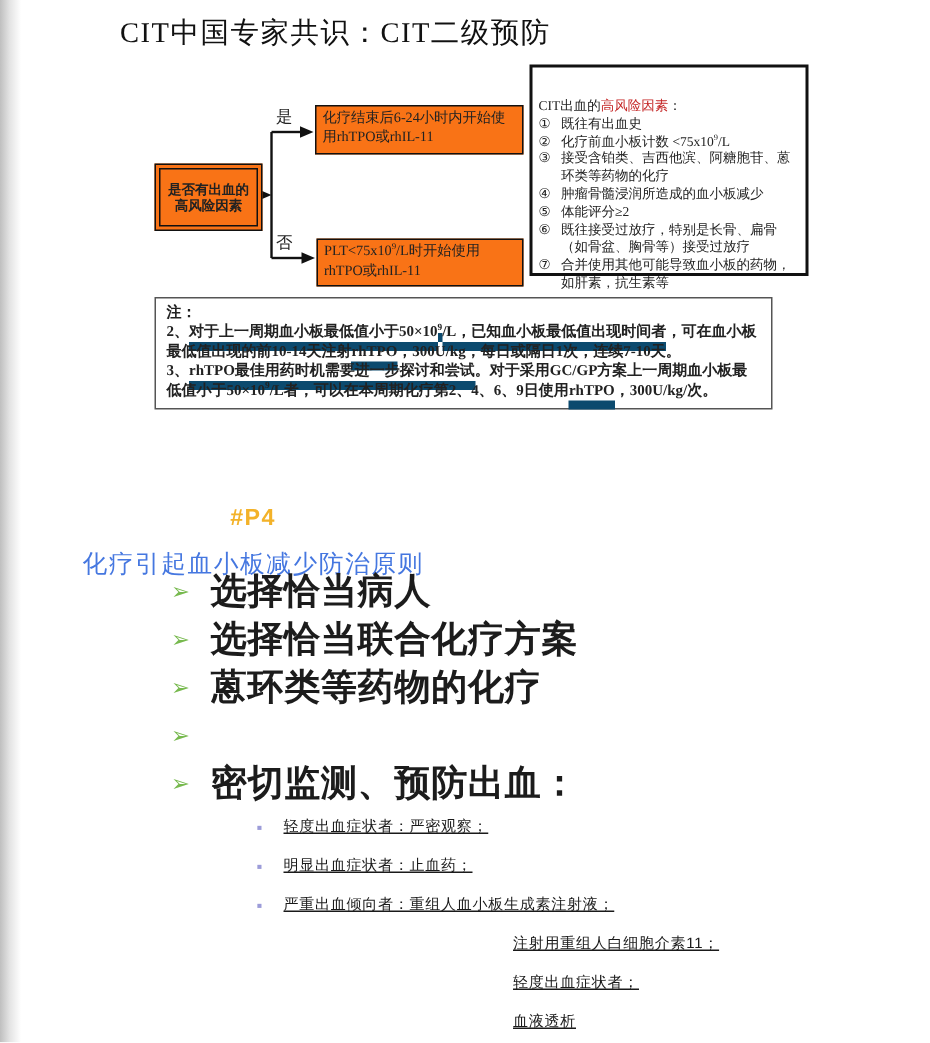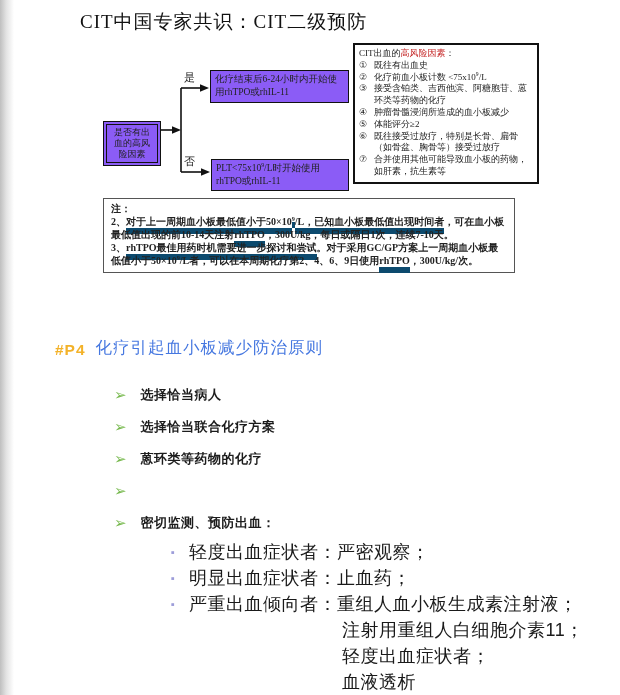--- a/index.html
+++ b/index.html
@@ -10,68 +10,68 @@
   .edge-shadow{
     position:absolute;left:0;top:0;width:14px;height:100%;
     background:linear-gradient(to right,#bfbfbf 0%,#e3e3e3 45%,#ffffff 100%);
   }
   .slide-title{
     position:absolute;left:80px;top:9px;width:300px;
     font-size:19px;font-weight:normal;letter-spacing:1px;color:#111;
     font-family:"Liberation Serif","DejaVu Serif",serif;
   }
   
-  .fc-box{position:absolute;border:1.5px solid #111;background:#8b5cf6;box-sizing:border-box;}
-  .decision-outer{left:103px;top:121px;width:58px;height:45px;}
+  .fc-box{position:absolute;border:1.5px solid #111;background:#f97316;box-sizing:border-box;}
+  .decision-outer{left:103px;top:109px;width:72px;height:45px;font-weight:bold;}
   .decision-inner{
     position:absolute;left:2px;top:2px;right:2px;bottom:2px;border:1px solid #111;
     display:flex;align-items:center;justify-content:center;text-align:center;
     font-size:9px;line-height:11px;padding:0 3px;box-sizing:border-box;color:#222;
   }
   .yes-box{left:210px;top:70px;width:139px;height:33px;padding:2px 4px;font-size:9.5px;line-height:13px;color:#222;}
   .no-box{left:211px;top:159px;width:138px;height:32px;padding:2px 4px;font-size:9.5px;line-height:13px;color:#222;}
   .branch-label{position:absolute;font-size:11px;color:#222;}
   .label-yes{left:184px;top:70px;}
   .label-no{left:184px;top:154px;}
   .fc-arrows{position:absolute;left:0;top:0;width:620px;height:695px;pointer-events:none;}
   
   .risk-box{
     position:absolute;left:353px;top:43px;width:186px;height:141px;
     border:2.2px solid #111;box-sizing:border-box;background:#fff;
-    font-size:9px;line-height:11.8px;padding:3px 4px;color:#222;
+    font-size:9px;line-height:11.8px;padding:20px 4px;color:#222;
   }
   .risk-title{white-space:nowrap;}
   .risk-item{display:flex;}
   .risk-num{flex:0 0 15px;}
   .risk-text{flex:1;}
   .seg-red{color:#c42525;}
   .seg-u{border-bottom:6px solid #0c4a6e;padding-bottom:0.5px;}
   sup{font-size:0.62em;vertical-align:super;line-height:0;}
   
   .note-box{
     position:absolute;left:103px;top:198px;width:412px;box-sizing:border-box;
     border:1.2px solid #555;background:#fff;padding:3px 7px 5px 7px;
     font-size:10px;line-height:13px;font-weight:bold;color:#222;
   }
   .note-box p{margin:0;}
   
-  .section-row{position:absolute;left:55px;top:337px;display:flex;align-items:flex-end;gap:10px;
-    font-family:"Liberation Sans","DejaVu Sans",sans-serif;}
+  .section-row{position:absolute;left:55px;top:337px;display:flex;align-items:center;gap:10px;
+    font-family:"Liberation Sans","DejaVu Sans",sans-serif;flex-direction:column;}
   .section-tag{color:#f3b229;font-weight:bold;font-size:15.5px;letter-spacing:1px;}
   .section-heading{color:#4577e0;font-weight:normal;font-size:16.5px;letter-spacing:1px;}
   
   .principles{position:absolute;left:114px;top:382px;font-family:"Liberation Sans","DejaVu Sans",sans-serif;}
   .p-item{display:flex;align-items:flex-start;margin-bottom:7px;line-height:25px;}
   .chev{flex:0 0 auto;color:#77b94e;font-size:15px;margin-right:14px;line-height:25px;}
-  .p-text{font-size:13px;font-weight:600;color:#1c1c1c;letter-spacing:0.5px;}
+  .p-text{font-size:24px;font-weight:600;color:#1c1c1c;letter-spacing:0.5px;}
   
   .sub-list{position:absolute;left:171px;top:542px;font-family:"Liberation Sans","DejaVu Sans",sans-serif;}
   .s-item{display:flex;align-items:flex-start;margin-bottom:6px;line-height:20px;}
   .sq{flex:0 0 18px;color:#9c9cd9;font-size:11px;line-height:20px;}
-  .s-text{font-size:18px;color:#1a1a1a;letter-spacing:0.5px;}
+  .s-text{font-size:10px;color:#1a1a1a;letter-spacing:0.5px;text-decoration:underline;}
   .s-cont{padding-left:171px;}
 </style>
 </head>
 <body>
 
 <div class="page">
   <div class="edge-shadow"></div>
 
   <div class="slide-title">CIT中国专家共识：CIT二级预防</div>
 

